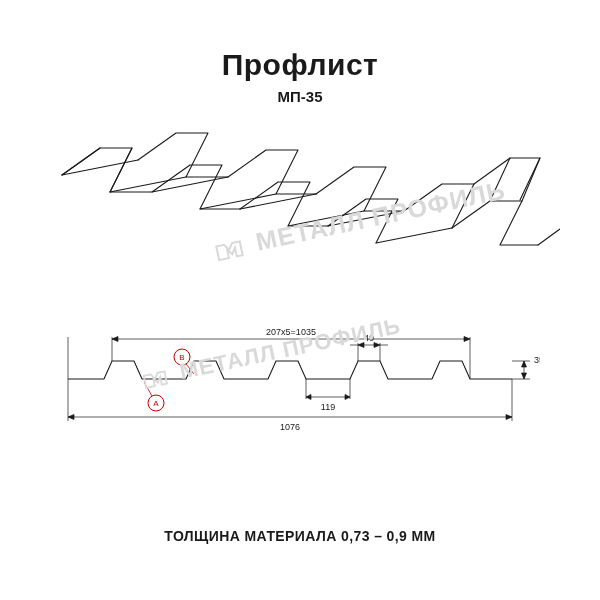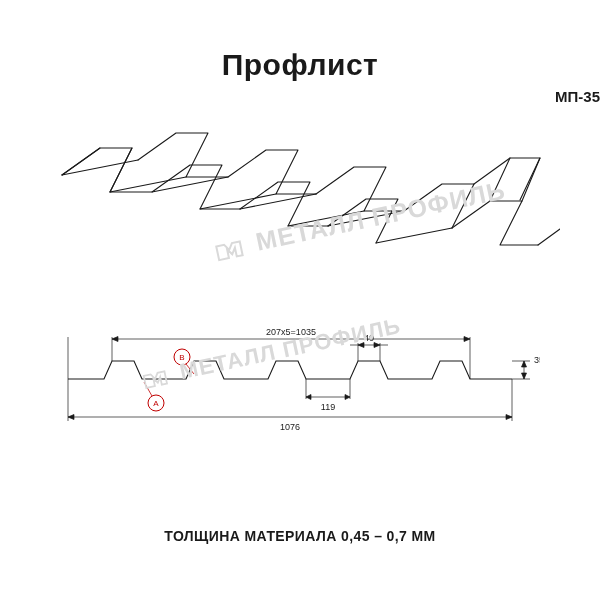--- a/index.html
+++ b/index.html
@@ -29,21 +29,21 @@
     font-size: 30px;
     font-weight: bold;
     letter-spacing: 0.5px;
     color: #1a1a1a;
   }
   .subtitle {
     position: absolute;
     top: 88px;
     left: 0;
     width: 600px;
-    text-align: right;
+    text-align: center;
     font-size: 15px;
     font-weight: bold;
     color: #1a1a1a;
   }
   .iso-wrap {
     position: absolute;
     top: 130px;
     left: 40px;
     width: 520px;
     height: 130px;
@@ -227,15 +227,15 @@
   </div>
 
   <div class="wm wm-2">
     <span class="wm-logo">
       <svg width="30" height="22" viewBox="0 0 34 24">
         <path d="M2 20 L2 6 L10 6 L14 12 L18 6 L26 6 L26 20 L20 20 L20 11 L16 17 L12 11 L12 20 Z" fill="none" stroke="#d9d9d9" stroke-width="2"></path>
       </svg>
     </span><span>МЕТАЛЛ ПРОФИЛЬ</span>
   </div>
 
-  <div class="footer">ТОЛЩИНА МАТЕРИАЛА 0,45 – 0,7 ММ</div>
+  <div class="footer">ТОЛЩИНА МАТЕРИАЛА 0,73 – 0,9 ММ</div>
 
 </div>
 
 </body></html>

